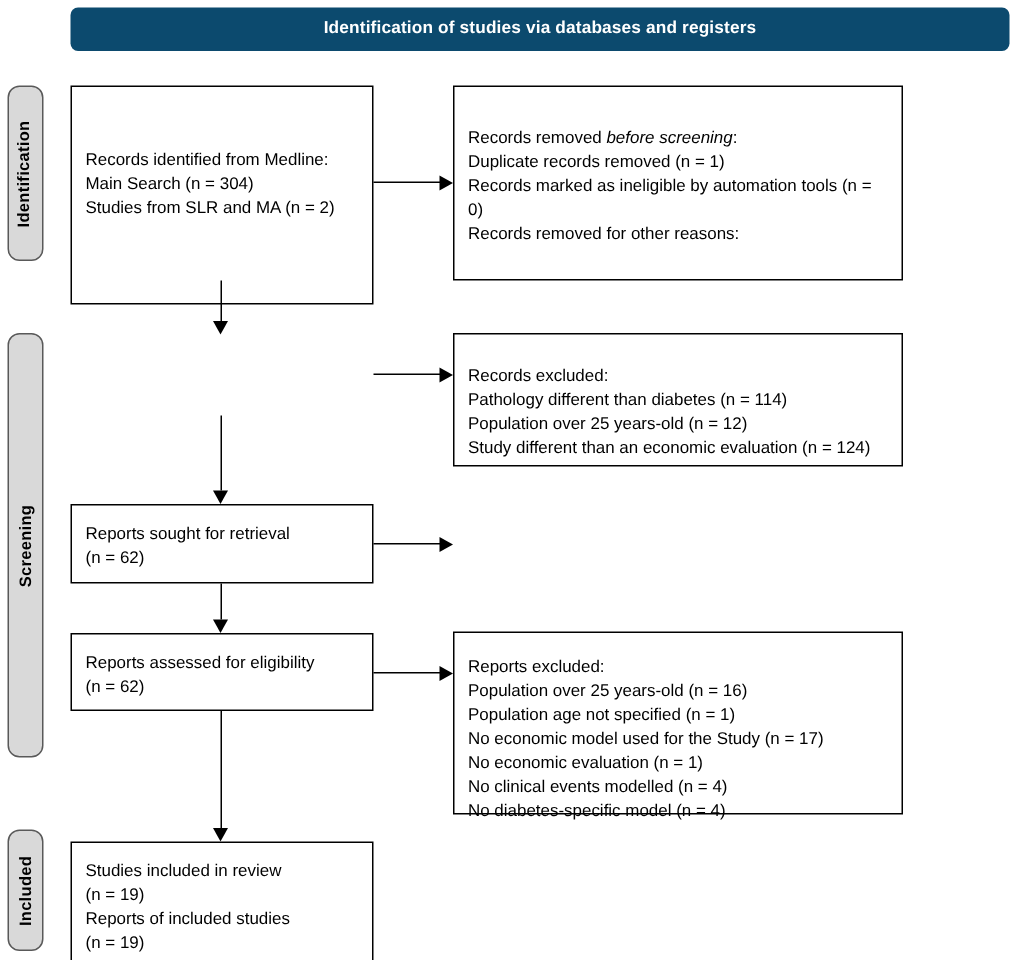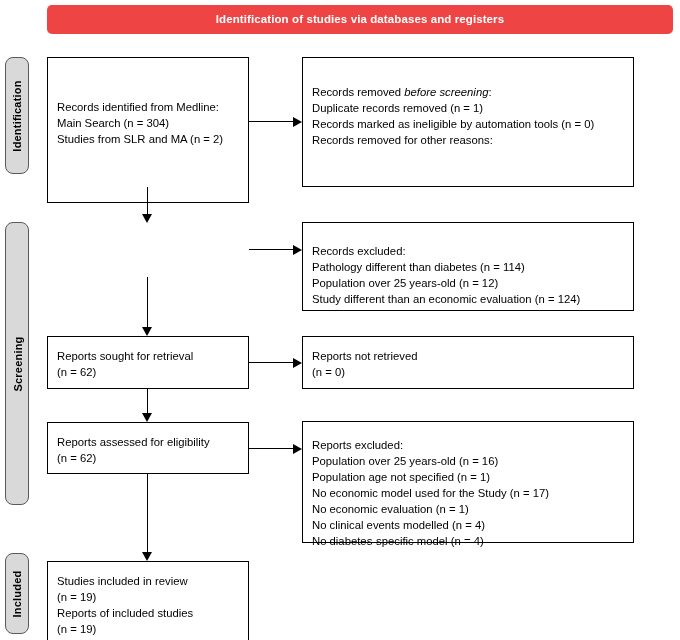--- a/index.html
+++ b/index.html
@@ -20,21 +20,21 @@
     overflow: hidden;
   }
 
   
   .banner {
     position: absolute;
     left: 47px;
     top: 5px;
     width: 626px;
     height: 29px;
-    background: #ef4444;
+    background: #0c4a6e;
     border-radius: 5px;
     display: flex;
     align-items: center;
     justify-content: center;
     box-sizing: border-box;
   }
   .banner-title {
     color: #ffffff;
     font-size: 11.5px;
     font-weight: bold;
@@ -84,21 +84,21 @@
   }
   .box-inner {
     position: absolute;
     left: 0;
     right: 0;
   }
 
   
   .box-left  { left: 47px;  width: 202px; }
   
-  .box-right { left: 302px; width: 332px; text-decoration: underline; }
+  .box-right { left: 302px; width: 300px; text-decoration: underline; }
 
   .r1-left  { top: 57px;  height: 146px; }
   .r1-right { top: 57px;  height: 130px; }
   .r2-left  { top: 223px; height: 54px;  }
   .r2-right { top: 222px; height: 89px;  }
   .r3-left  { top: 336px; height: 53px;  }
   .r3-right { top: 336px; height: 53px;  }
   .r4-left  { top: 422px; height: 52px;  }
   .r4-right { top: 421px; height: 122px; }
   .r5-left  { top: 561px; height: 83px;  }
@@ -212,26 +212,20 @@
 Study different than an economic evaluation (n = 124)</div>
     </div>
   </div>
 
   <div class="box box-left r3-left">
     <div class="box-inner">
       <div class="box-text">Reports sought for retrieval
 (n = 62)</div>
     </div>
   </div>
-  <div class="box box-right r3-right">
-    <div class="box-inner">
-      <div class="box-text">Reports not retrieved
-(n = 0)</div>
-    </div>
-  </div>
 
   <div class="box box-left r4-left">
     <div class="box-inner">
       <div class="box-text">Reports assessed for eligibility
 (n = 62)</div>
     </div>
   </div>
   <div class="box box-right r4-right">
     <div class="box-inner">
       <div class="box-text">Reports excluded:

